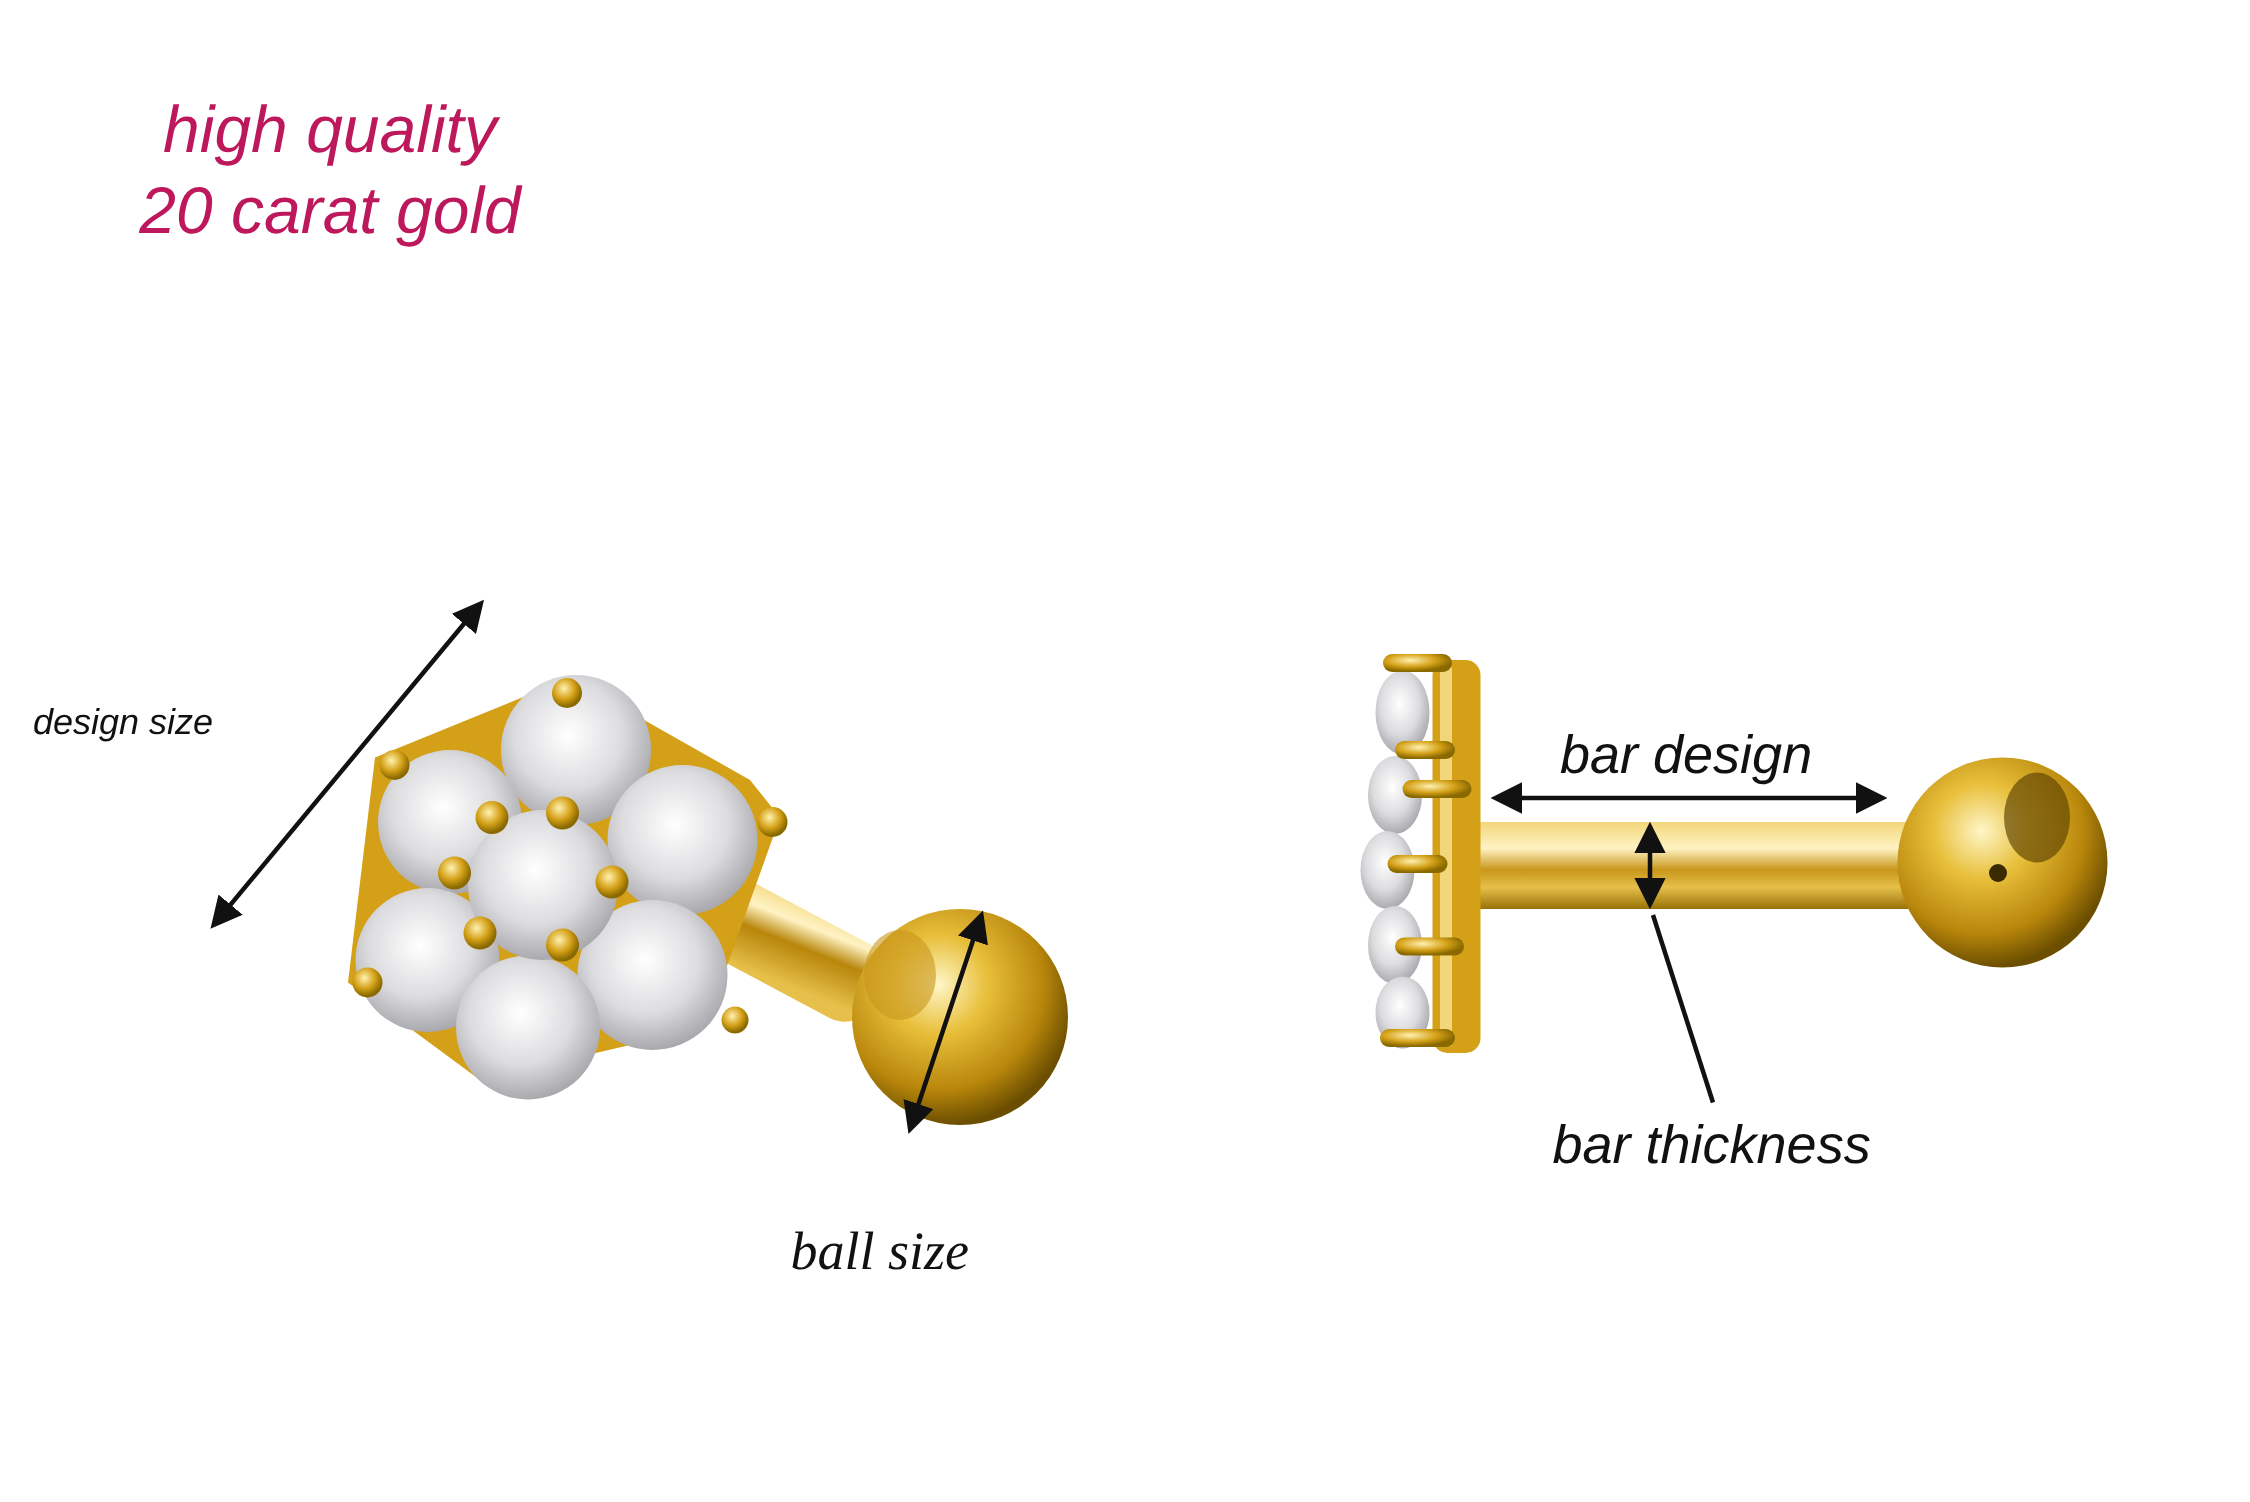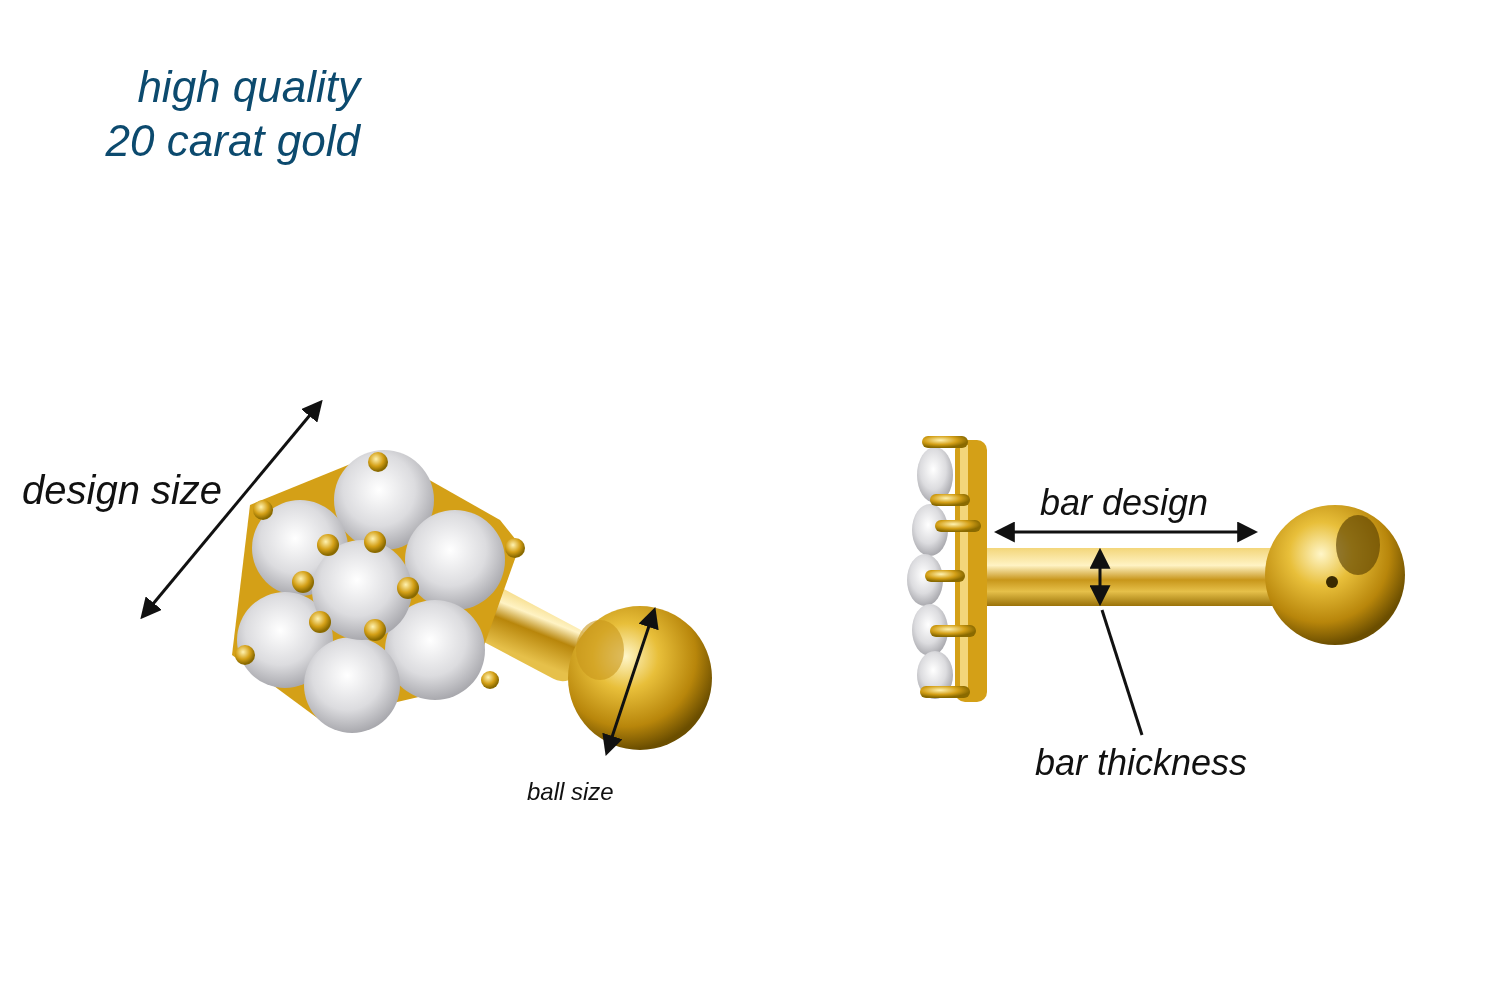--- a/index.html
+++ b/index.html
@@ -1,18 +1,18 @@
 <!DOCTYPE html>
 <html><head>
 <meta charset="utf-8">
 <style>
   html, body { margin:0; padding:0; background:#ffffff; }
   body { width:1500px; height:1001px; position:relative; overflow:hidden; font-family:"Liberation Sans", sans-serif; }
   .label { position:absolute; font-style:italic; color:#111; font-size:38px; line-height:1; white-space:nowrap; }
-  .title { position:absolute; left:80px; top:60px; font-style:italic; font-size:44px; line-height:54px; color:#0c4a6e; text-align:right; width:280px; }
+  .title { position:absolute; left:80px; top:60px; font-style:italic; font-size:44px; line-height:54px; color:#be185d; text-align:center; width:280px; }
   svg { position:absolute; left:0; top:0; }
 </style>
 </head>
 <body>
 
 <div class="title">
   <div>high quality</div>
   <div>20 carat gold</div>
 </div>
 
@@ -115,16 +115,16 @@
     </g>
   </g>
 
   <line x1="143" y1="616" x2="320" y2="403" stroke="#111" stroke-width="3" marker-start="url(#arrow)" marker-end="url(#arrow)"></line>
   <line x1="607" y1="752" x2="654" y2="611" stroke="#111" stroke-width="3" marker-start="url(#arrow)" marker-end="url(#arrow)"></line>
   <line x1="998" y1="532" x2="1254" y2="532" stroke="#111" stroke-width="3" marker-start="url(#arrow)" marker-end="url(#arrow)"></line>
   <line x1="1100" y1="552" x2="1100" y2="602" stroke="#111" stroke-width="3" marker-start="url(#arrow)" marker-end="url(#arrow)"></line>
   <line x1="1102" y1="610" x2="1142" y2="735" stroke="#111" stroke-width="3"></line>
 </svg>
 
-<div class="label" style="left:22px; top:470px; font-size:40px;">design size</div>
-<div class="label" style="left:527px; top:780px; font-size:24px;">ball size</div>
+<div class="label" style="left:22px; top:470px; font-size:24px;">design size</div>
+<div class="label" style="left:527px; top:816px; font-size:36px;font-family:Liberation Serif, serif;">ball size</div>
 <div class="label" style="left:1040px; top:485px; font-size:36px;">bar design</div>
 <div class="label" style="left:1035px; top:745px; font-size:36px;text-align:center;">bar thickness</div>
 
 </body></html>

